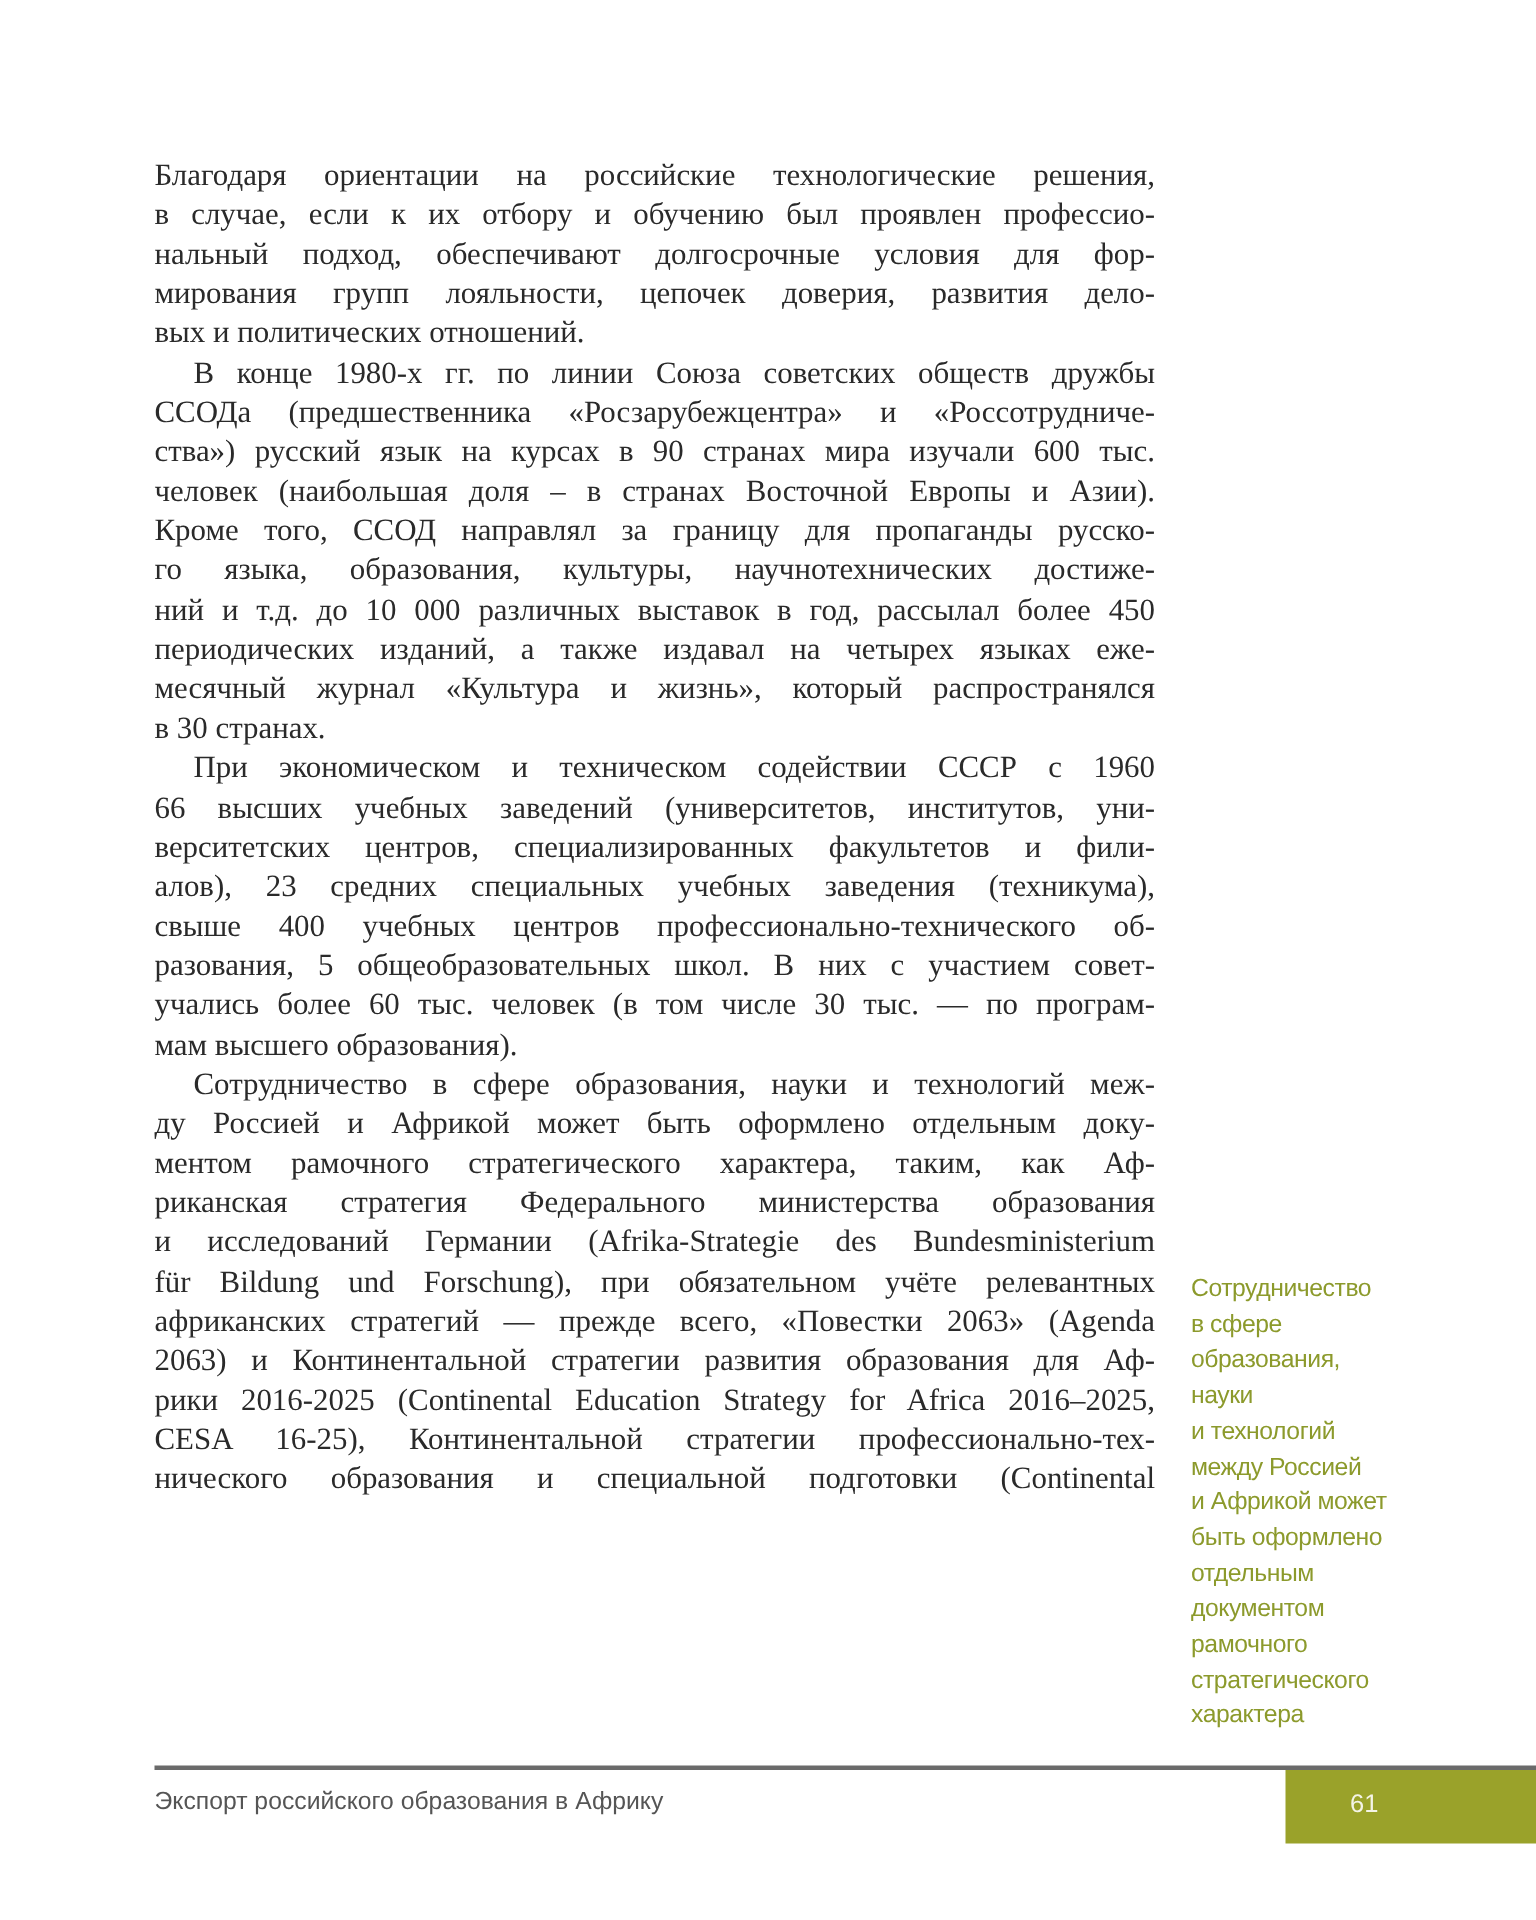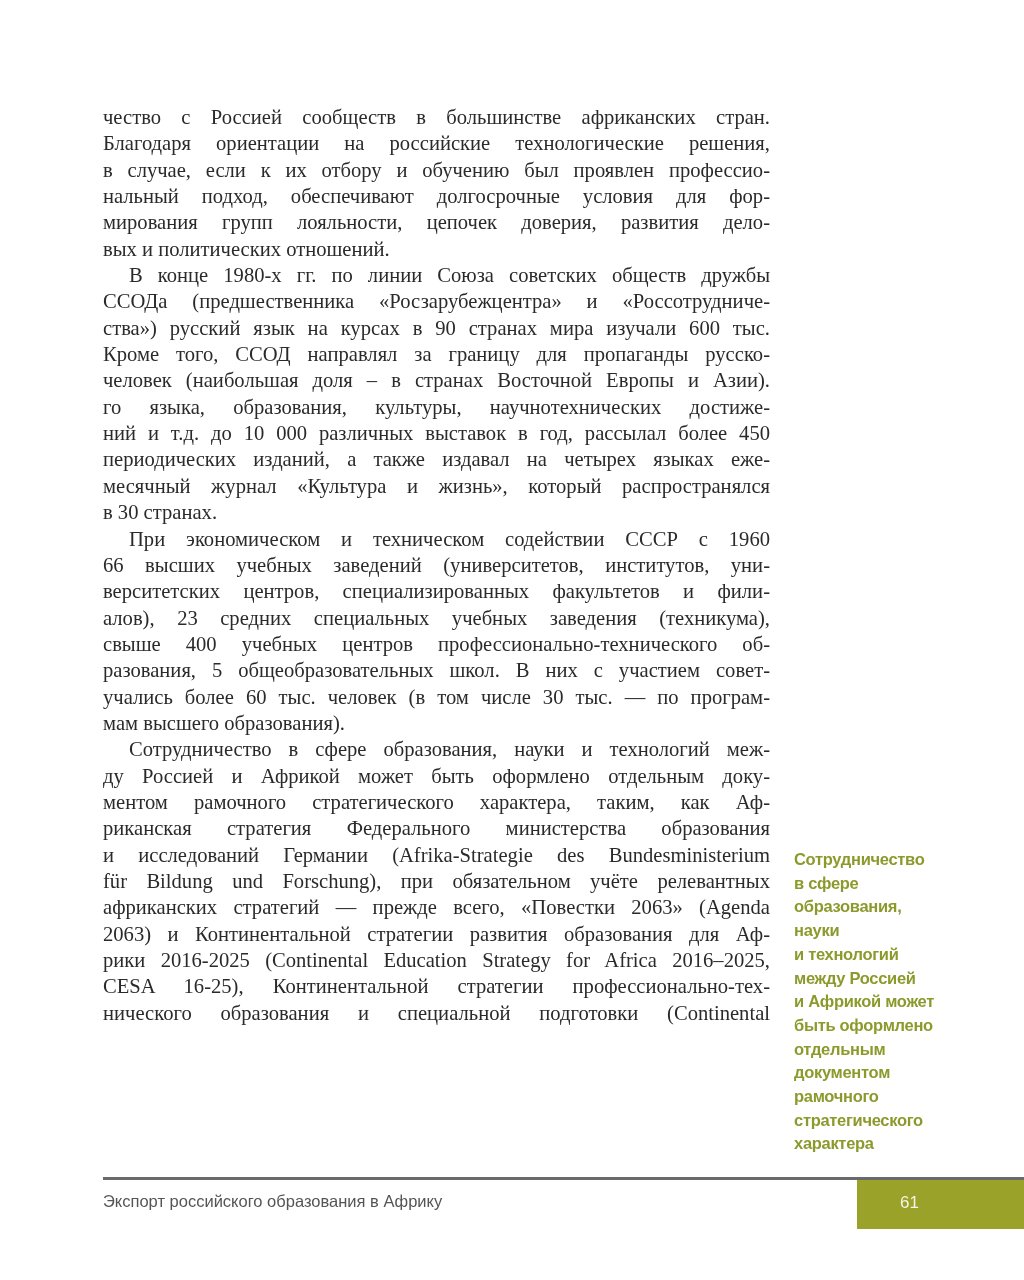--- a/index.html
+++ b/index.html
@@ -11,21 +11,21 @@
   }
   .line {
     display: block; white-space: nowrap; text-align: justify;
     text-align-last: justify; height: 26.35px; overflow: visible;
   }
   .line.last { text-align-last: left; }
   .line.indent { padding-left: 26px; }
   .margin-note {
     position: absolute; left: 794px; top: 848px; width: 210px;
     font-family: "Liberation Sans", "DejaVu Sans", sans-serif;
-    font-weight: bold; font-size: 16.5px; line-height: 23.7px;
+    font-weight: normal; font-size: 16.5px; line-height: 23.7px;
     color: #8c9a2c; letter-spacing: -0.3px;
   }
   .margin-note span { display: block; white-space: nowrap; }
   .footer-rule {
     position: absolute; left: 103px; top: 1177px; width: 921px; height: 3px;
     background: #6a6a6a;
   }
   .footer-title {
     position: absolute; left: 103px; top: 1192px;
     font-family: "Liberation Sans", "DejaVu Sans", sans-serif;
@@ -39,33 +39,32 @@
     position: absolute; left: 43px; top: 13px;
     font-family: "Liberation Sans", "DejaVu Sans", sans-serif;
     font-size: 17px; color: #f4f4e6;
   }
 </style>
 </head>
 <body>
 
 <div class="body-text">
   <div>
-    <span class="line">чество с Россией сообществ в большинстве африканских стран.</span>
     <span class="line">Благодаря ориентации на российские технологические решения,</span>
     <span class="line">в случае, если к их отбору и обучению был проявлен профессио-</span>
     <span class="line">нальный подход, обеспечивают долгосрочные условия для фор-</span>
     <span class="line">мирования групп лояльности, цепочек доверия, развития дело-</span>
     <span class="line last">вых и политических отношений.</span>
   </div>
   <div>
     <span class="line indent">В конце 1980-х гг. по линии Союза советских обществ дружбы</span>
     <span class="line">ССОДа (предшественника «Росзарубежцентра» и «Россотрудниче-</span>
     <span class="line">ства») русский язык на курсах в 90 странах мира изучали 600 тыс.</span>
+    <span class="line">человек (наибольшая доля – в странах Восточной Европы и Азии).</span>
     <span class="line">Кроме того, ССОД направлял за границу для пропаганды русско-</span>
-    <span class="line">человек (наибольшая доля – в странах Восточной Европы и Азии).</span>
     <span class="line">го языка, образования, культуры, научнотехнических достиже-</span>
     <span class="line">ний и т.д. до 10 000 различных выставок в год, рассылал более 450</span>
     <span class="line">периодических изданий, а также издавал на четырех языках еже-</span>
     <span class="line">месячный журнал «Культура и жизнь», который распространялся</span>
     <span class="line last">в 30 странах.</span>
   </div>
   <div>
     <span class="line indent">При экономическом и техническом содействии СССР с 1960</span>
     <span class="line">66 высших учебных заведений (университетов, институтов, уни-</span>
     <span class="line">верситетских центров, специализированных факультетов и фили-</span>

